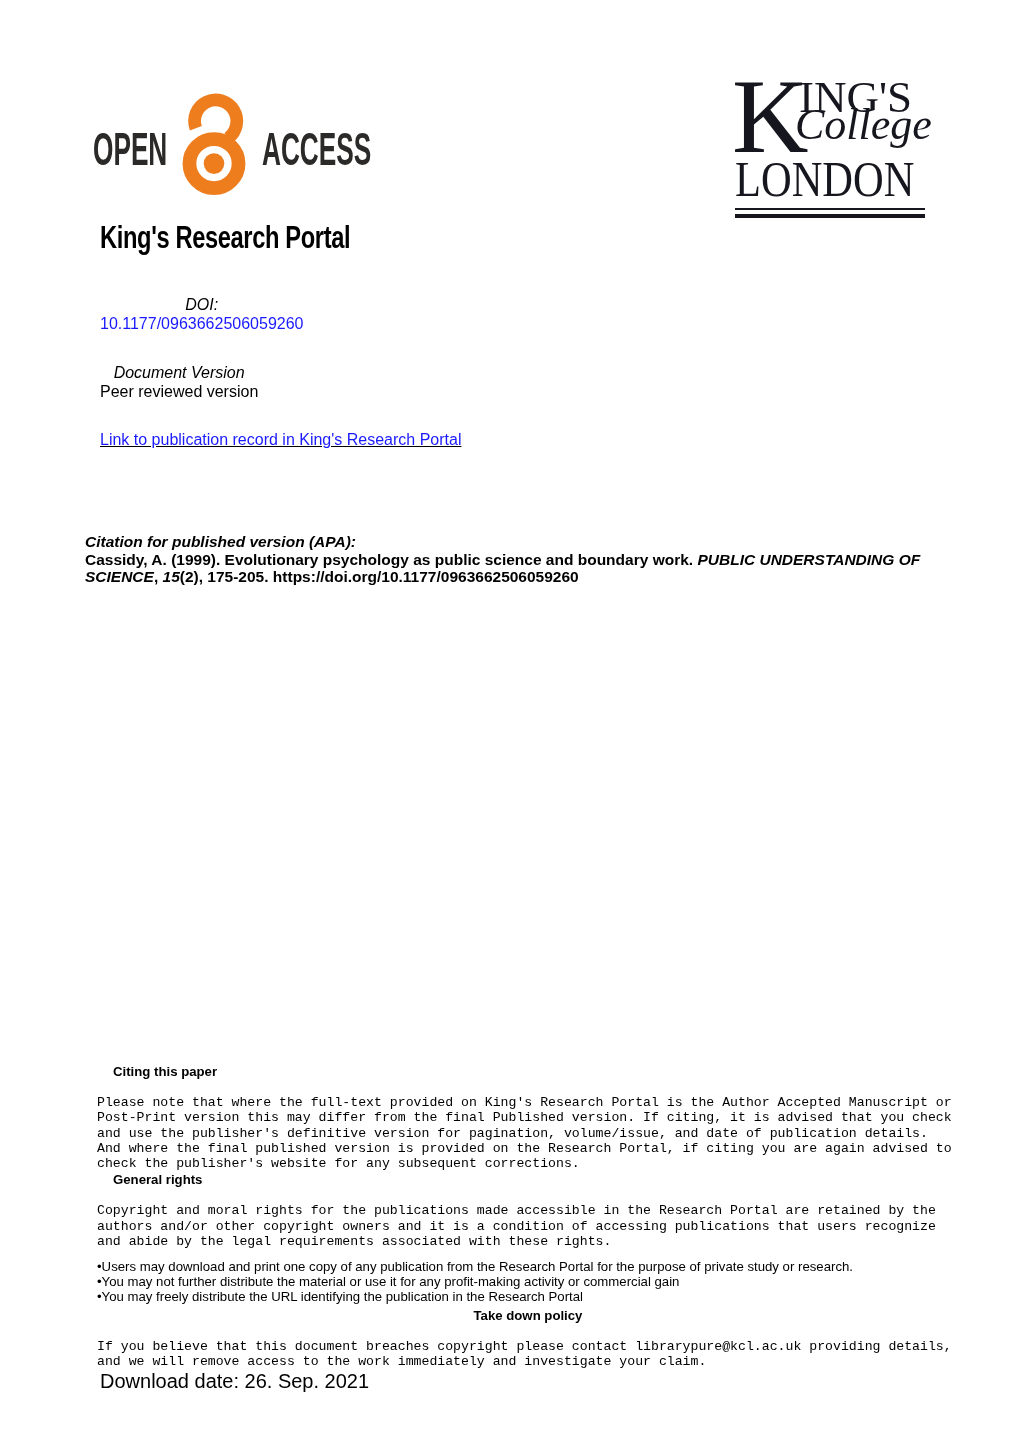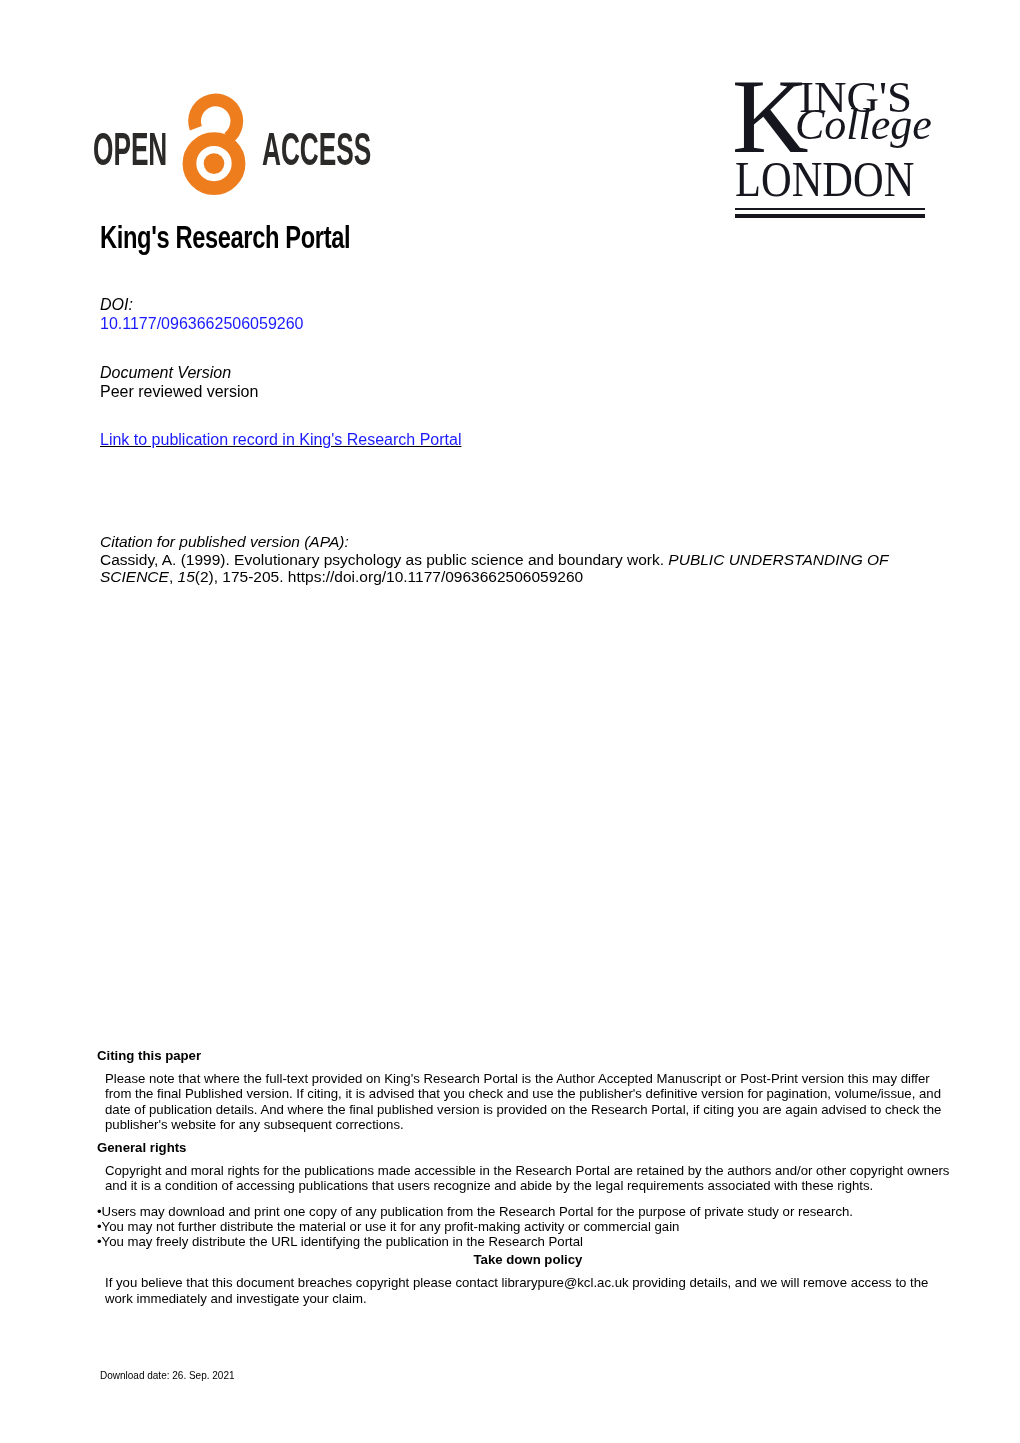--- a/index.html
+++ b/index.html
@@ -45,43 +45,43 @@
     font-size:32px; font-weight:bold; line-height:1.1;
     transform:scaleX(0.74); transform-origin:left top;
     white-space:nowrap; letter-spacing:-0.5px;
   }
 
   
   .meta { position:absolute; left:100px; font-size:16px; line-height:19px; }
   .doi-block     { top:295px; }
   .docver-block  { top:363px; }
   .publink-block { top:430px;text-decoration:underline; }
-  .italic { font-style:italic; }
+  .italic { font-style:italic;text-align:center; }
   .link   { color:var(--link,#1a1aff); text-decoration:none; cursor:pointer; }
 
   
   .citation-block {
-    position:absolute; left:100px; top:533px; width:865px;
-    font-size:15.5px; line-height:17.5px;
+    position:absolute; left:85px; top:533px; width:865px;
+    font-size:15.5px; line-height:17.5px;font-weight:bold;
   }
   .citation-block .heading { font-style:italic; }
 
   
   .footer {
     position:absolute; left:97px; top:1048px; width:862px;
     font-size:13.2px; line-height:15.2px;
   }
-  .footer h3 { margin:0; font-size:13.2px; line-height:15.2px; font-weight:bold; }
-  .footer p  { margin:8px; }
+  .footer h3 { margin:16px; font-size:13.2px; line-height:15.2px; font-weight:bold; }
+  .footer p  { margin:0;font-family:Liberation Mono, monospace; }
   .footer .bullets { margin-top:10px; }
   .footer .bullet-line { display:block; }
   .footer .gr-head, .footer .td-head { margin-top:1px; }
   .footer .td-head { margin-top:3px;text-align:center; }
 
-  .download-date { position:absolute; left:100px; top:1370px; font-size:10px; }
+  .download-date { position:absolute; left:100px; top:1370px; font-size:20px; }
 </style>
 </head>
 <body>
 
 <div class="page">
 
   <div class="oa-logo">
     <span class="oa-word open">OPEN</span>
     <svg class="oa-lock" viewBox="0 0 64 110" xmlns="http://www.w3.org/2000/svg">
       <path d="M 13.5 41 A 21.5 21.5 0 1 1 46.5 51" fill="none" stroke="#ee7d1e" stroke-width="13" stroke-linecap="butt"></path>

